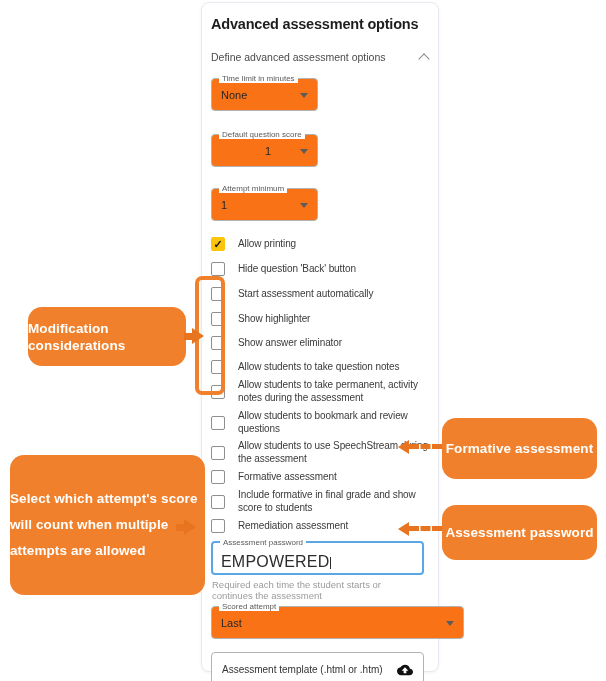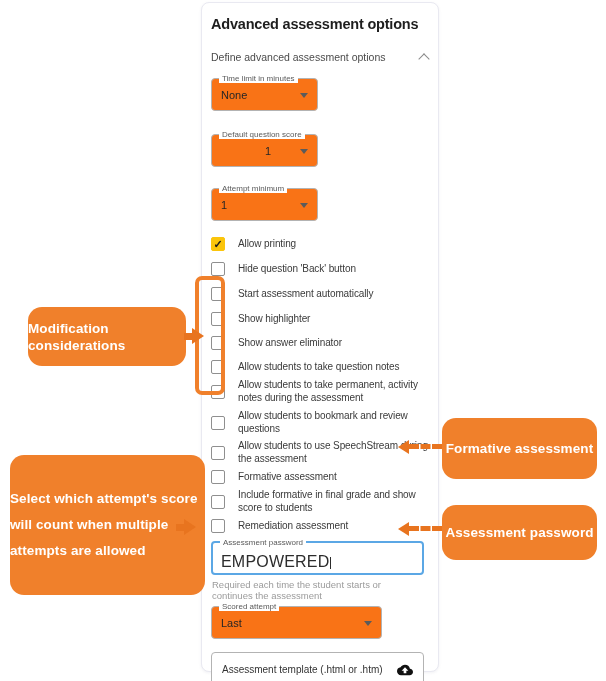--- a/index.html
+++ b/index.html
@@ -27,21 +27,21 @@
   .chev-up {
     width:8px; height:8px; border-left:1.6px solid #8a8a8a; border-top:1.6px solid #8a8a8a;
     transform:rotate(45deg); margin-top:3px; cursor:pointer;
   }
 
   
   .mselect {
     position:relative; margin-left:9px; width:107px; height:33px;
     border:1px solid #b3b3b3; border-radius:4px; background:#f97316; cursor:pointer;
   }
-  .mselect.wide { width:171px; margin-right:6px; }
+  .mselect.wide { width:253px; margin-right:6px; }
   .flabel {
     position:absolute; top:-5px; left:7px; background:#fff; padding:0 3px;
     font-size:8px; color:#5a5a5a; white-space:nowrap; line-height:9px;
   }
   .fvalue { font-size:11px; color:#262626; padding:10px 0 0 9px; }
   .caret {
     position:absolute; right:9px; top:14px; width:0; height:0;
     border-left:4.5px solid transparent; border-right:4.5px solid transparent;
     border-top:5px solid #5b5b5b;
   }

